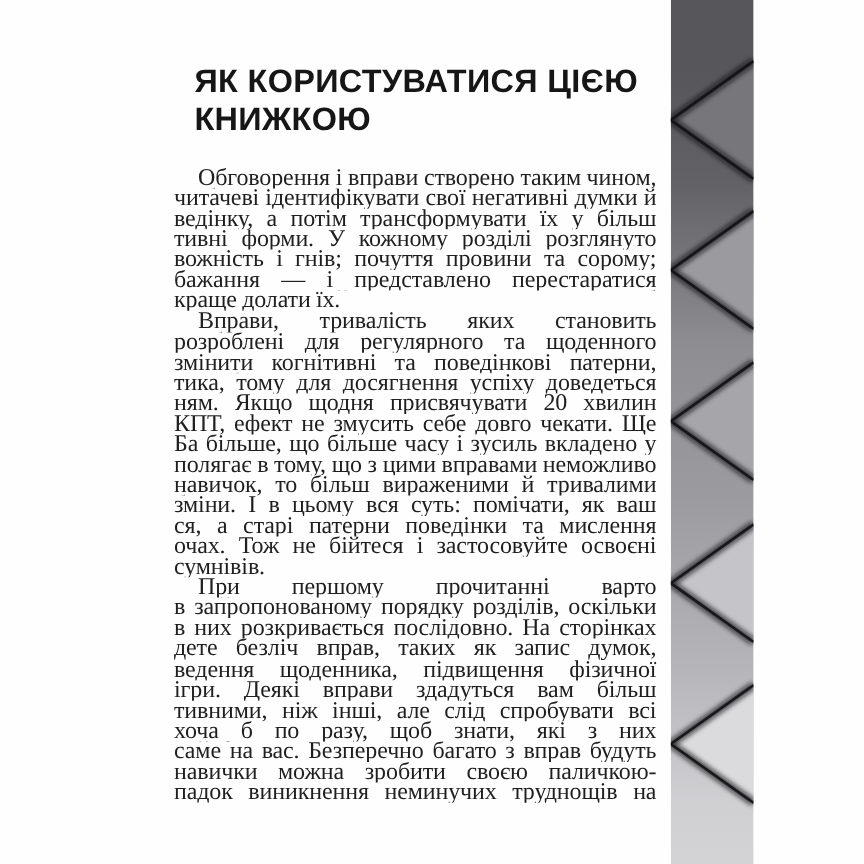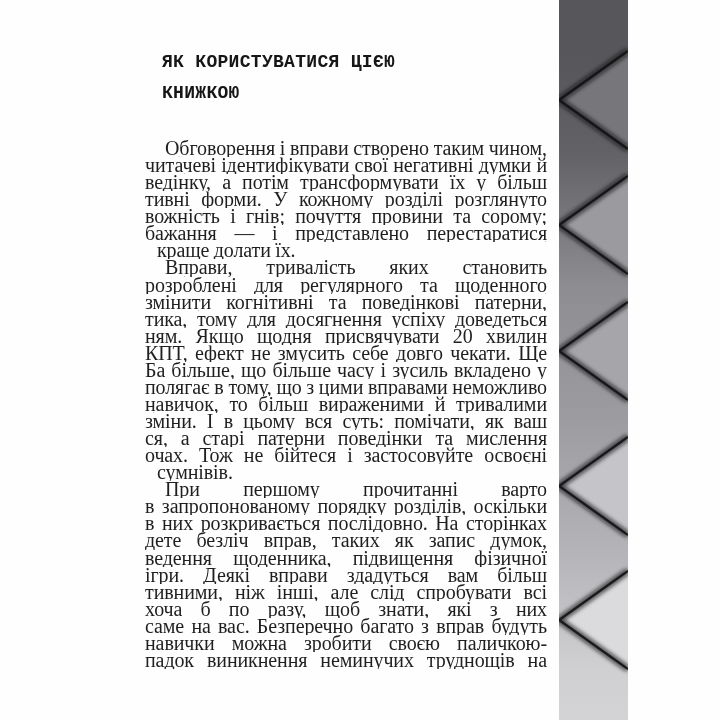--- a/index.html
+++ b/index.html
@@ -11,23 +11,23 @@
   .page {
     position: absolute;
     left: 0; top: 0;
     width: 720px; height: 720px;
     background: #fefefe;
   }
   .chapter-title {
     position: absolute;
     left: 162px; top: 35px;
     width: 400px;
-    font-family: Liberation Mono, monospace;
+    font-family: Liberation Sans, sans-serif;
     font-weight: bold;
-    font-size: 18px;
+    font-size: 27px;
     line-height: 31px;
     letter-spacing: 0.3px;
     color: #161616;
   }
   .body-text {
     position: absolute;
     left: 145px; top: 140px;
     width: 402px;
     font-family: "Liberation Serif", serif;
     font-size: 20px;
@@ -37,21 +37,20 @@
   }
   .text-line {
     height: 17.07px;
     line-height: 17.07px;
     overflow: hidden;
     text-align: justify;
     text-align-last: justify;
   }
   .text-line.short-last {
     text-align-last: left;
-    margin-left: 12px;
   }
   .text-line.indent {
     text-indent: 20px;
   }
   .chevron-strip {
     position: absolute;
     top: 0;
     display: block;
   }
 </style>

